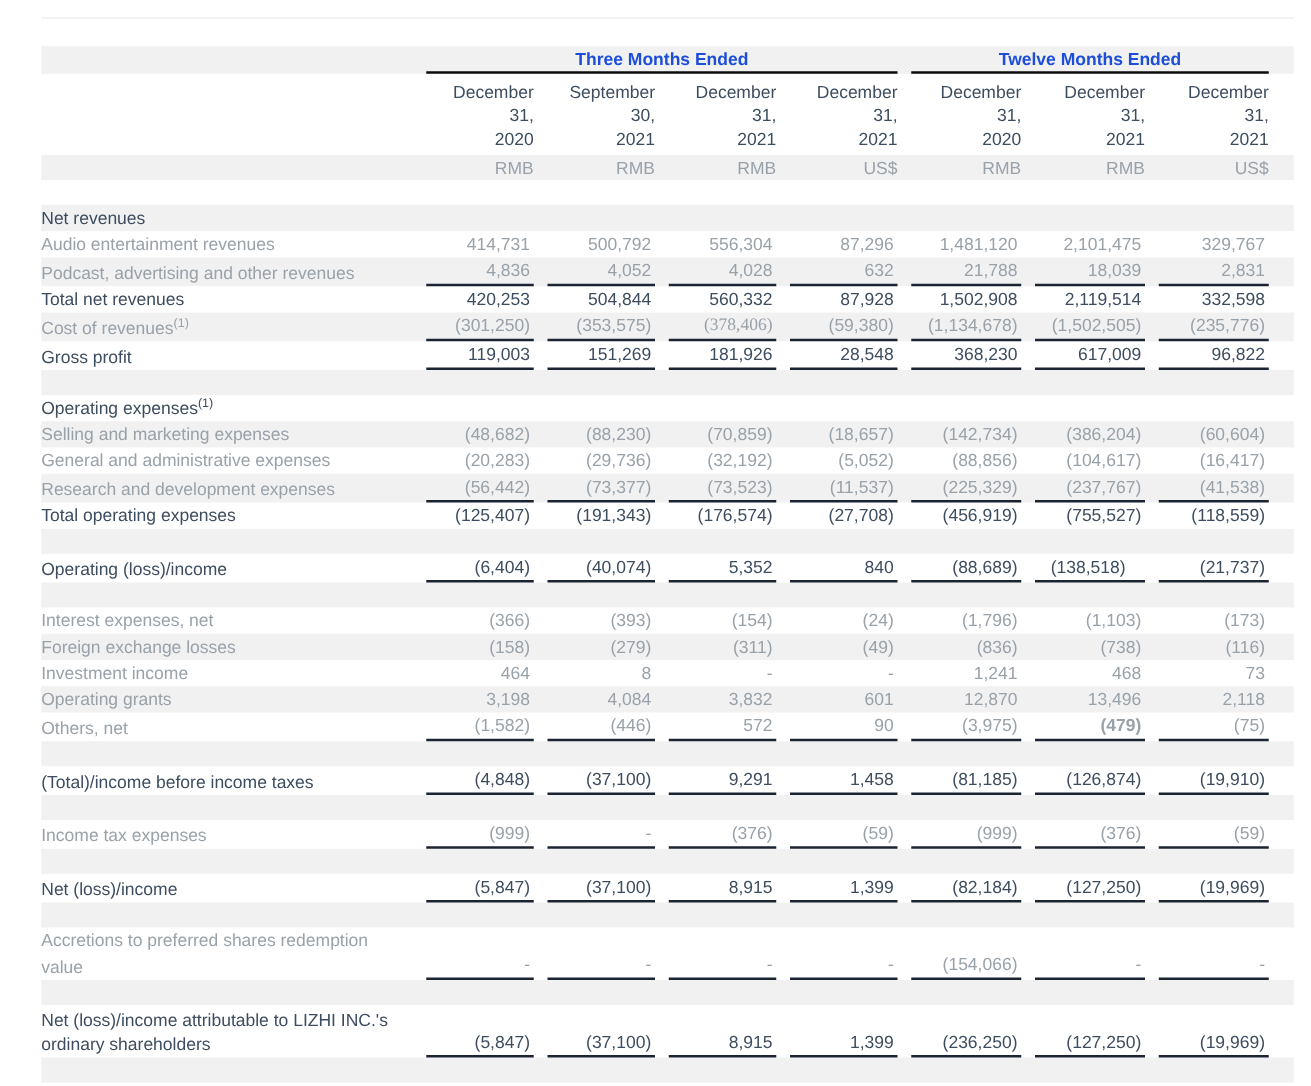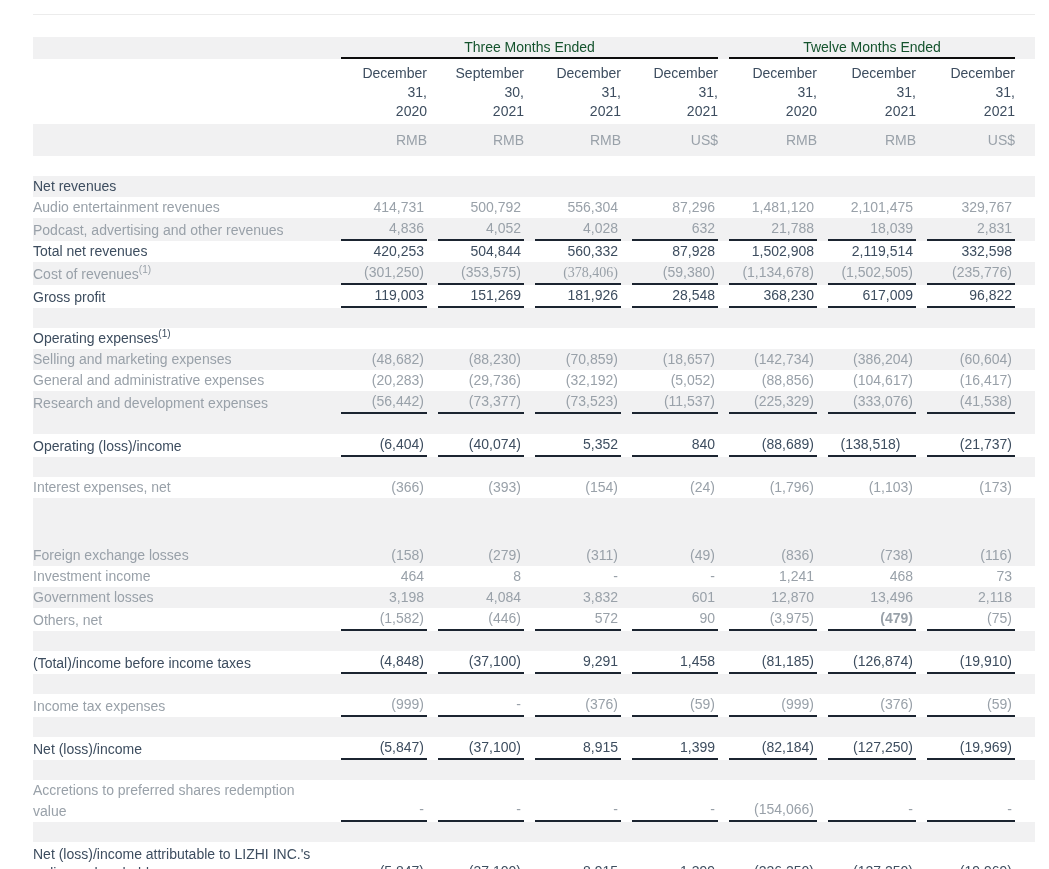--- a/index.html
+++ b/index.html
@@ -23,37 +23,38 @@
     grid-template-columns: 297px repeat(4, 86px) repeat(3, 88px);
     column-gap: 11px;
     align-items: end;
   }
   .row.shaded { background: #f1f1f2; }
 
   
   .group-row { height: 22px; align-items: stretch; }
   .group-cell {
     display: flex; align-items: center; justify-content: center;
-    color: #14532d; font-size: 14px;
+    color: #1d4ed8; font-size: 14px;
     border-bottom: 2px solid #0d0d0d;
     box-sizing: border-box;
+    font-weight: bold;
   }
 
   
   .date-row { padding: 5px 0 3px 0; }
   .date-cell {
     text-align: right;
     color: #3d4d5f;
     font-size: 14px;
     line-height: 19px;
     white-space: pre-line;
   }
 
   
-  .cur-row { height: 32px; align-items: center; }
+  .cur-row { height: 20px; align-items: center; }
   .cur-cell { text-align: right; color: #99a1a9; font-size: 14px; }
 
   
   .body-row { min-height: 21px; }
   .label-cell { grid-column: 1; font-size: 14px; line-height: 21px; }
   .val-cell {
     text-align: right; font-size: 14px; line-height: 21px;
     padding-right: 3px; box-sizing: border-box;
   }
   .val-cell.u { border-bottom: 2px solid #1b2430; }
@@ -185,22 +186,32 @@
         <div class="val-cell" style="grid-column: 7;">(104,617)</div>
         <div class="val-cell" style="grid-column: 8;">(16,417)</div>
       </div>
       <div class="row body-row kind-data shaded">
         <div class="label-cell"><span>Research and development expenses</span></div>
         <div class="val-cell u" style="grid-column: 2;">(56,442)</div>
         <div class="val-cell u" style="grid-column: 3;">(73,377)</div>
         <div class="val-cell u" style="grid-column: 4;">(73,523)</div>
         <div class="val-cell u" style="grid-column: 5;">(11,537)</div>
         <div class="val-cell u" style="grid-column: 6;">(225,329)</div>
-        <div class="val-cell u" style="grid-column: 7;">(333,076)</div>
+        <div class="val-cell u" style="grid-column: 7;">(237,767)</div>
         <div class="val-cell u" style="grid-column: 8; text-align: right;">(41,538)</div>
+      </div>
+      <div class="row body-row kind-total">
+        <div class="label-cell"><span>Total operating expenses</span></div>
+        <div class="val-cell" style="grid-column: 2;">(125,407)</div>
+        <div class="val-cell" style="grid-column: 3;">(191,343)</div>
+        <div class="val-cell" style="grid-column: 4;">(176,574)</div>
+        <div class="val-cell" style="grid-column: 5;">(27,708)</div>
+        <div class="val-cell" style="grid-column: 6;">(456,919)</div>
+        <div class="val-cell" style="grid-column: 7;">(755,527)</div>
+        <div class="val-cell" style="grid-column: 8;">(118,559)</div>
       </div>
       <div class="row blank-row shaded"></div>
       <div class="row body-row kind-total">
         <div class="label-cell"><span>Operating (loss)/income</span></div>
         <div class="val-cell u" style="grid-column: 2;">(6,404)</div>
         <div class="val-cell u" style="grid-column: 3;">(40,074)</div>
         <div class="val-cell u" style="grid-column: 4;">5,352</div>
         <div class="val-cell u" style="grid-column: 5;">840</div>
         <div class="val-cell u" style="grid-column: 6;">(88,689)</div>
         <div class="val-cell u" style="grid-column: 7; text-align: center;">(138,518)</div>
@@ -215,37 +226,37 @@
         <div class="val-cell" style="grid-column: 5;">(24)</div>
         <div class="val-cell" style="grid-column: 6;">(1,796)</div>
         <div class="val-cell" style="grid-column: 7;">(1,103)</div>
         <div class="val-cell" style="grid-column: 8;">(173)</div>
       </div>
       <div class="row body-row kind-data shaded">
         <div class="label-cell"><span>Foreign exchange losses</span></div>
         <div class="val-cell" style="grid-column: 2;">(158)</div>
         <div class="val-cell" style="grid-column: 3;">(279)</div>
         <div class="val-cell" style="grid-column: 4;">(311)</div>
-        <div class="val-cell" style="grid-column: 5; margin-top: 47px;">(49)</div>
+        <div class="val-cell" style="grid-column: 5;">(49)</div>
         <div class="val-cell" style="grid-column: 6;">(836)</div>
         <div class="val-cell" style="grid-column: 7;">(738)</div>
         <div class="val-cell" style="grid-column: 8;">(116)</div>
       </div>
       <div class="row body-row kind-data">
         <div class="label-cell"><span>Investment income</span></div>
         <div class="val-cell" style="grid-column: 2;">464</div>
         <div class="val-cell" style="grid-column: 3;">8</div>
         <div class="val-cell" style="grid-column: 4;">-</div>
         <div class="val-cell" style="grid-column: 5;">-</div>
         <div class="val-cell" style="grid-column: 6;">1,241</div>
         <div class="val-cell" style="grid-column: 7;">468</div>
         <div class="val-cell" style="grid-column: 8;">73</div>
       </div>
       <div class="row body-row kind-data shaded">
-        <div class="label-cell"><span>Government losses</span></div>
+        <div class="label-cell"><span>Operating grants</span></div>
         <div class="val-cell" style="grid-column: 2;">3,198</div>
         <div class="val-cell" style="grid-column: 3;">4,084</div>
         <div class="val-cell" style="grid-column: 4;">3,832</div>
         <div class="val-cell" style="grid-column: 5;">601</div>
         <div class="val-cell" style="grid-column: 6;">12,870</div>
         <div class="val-cell" style="grid-column: 7;">13,496</div>
         <div class="val-cell" style="grid-column: 8;">2,118</div>
       </div>
       <div class="row body-row kind-data">
         <div class="label-cell"><span>Others, net</span></div>

